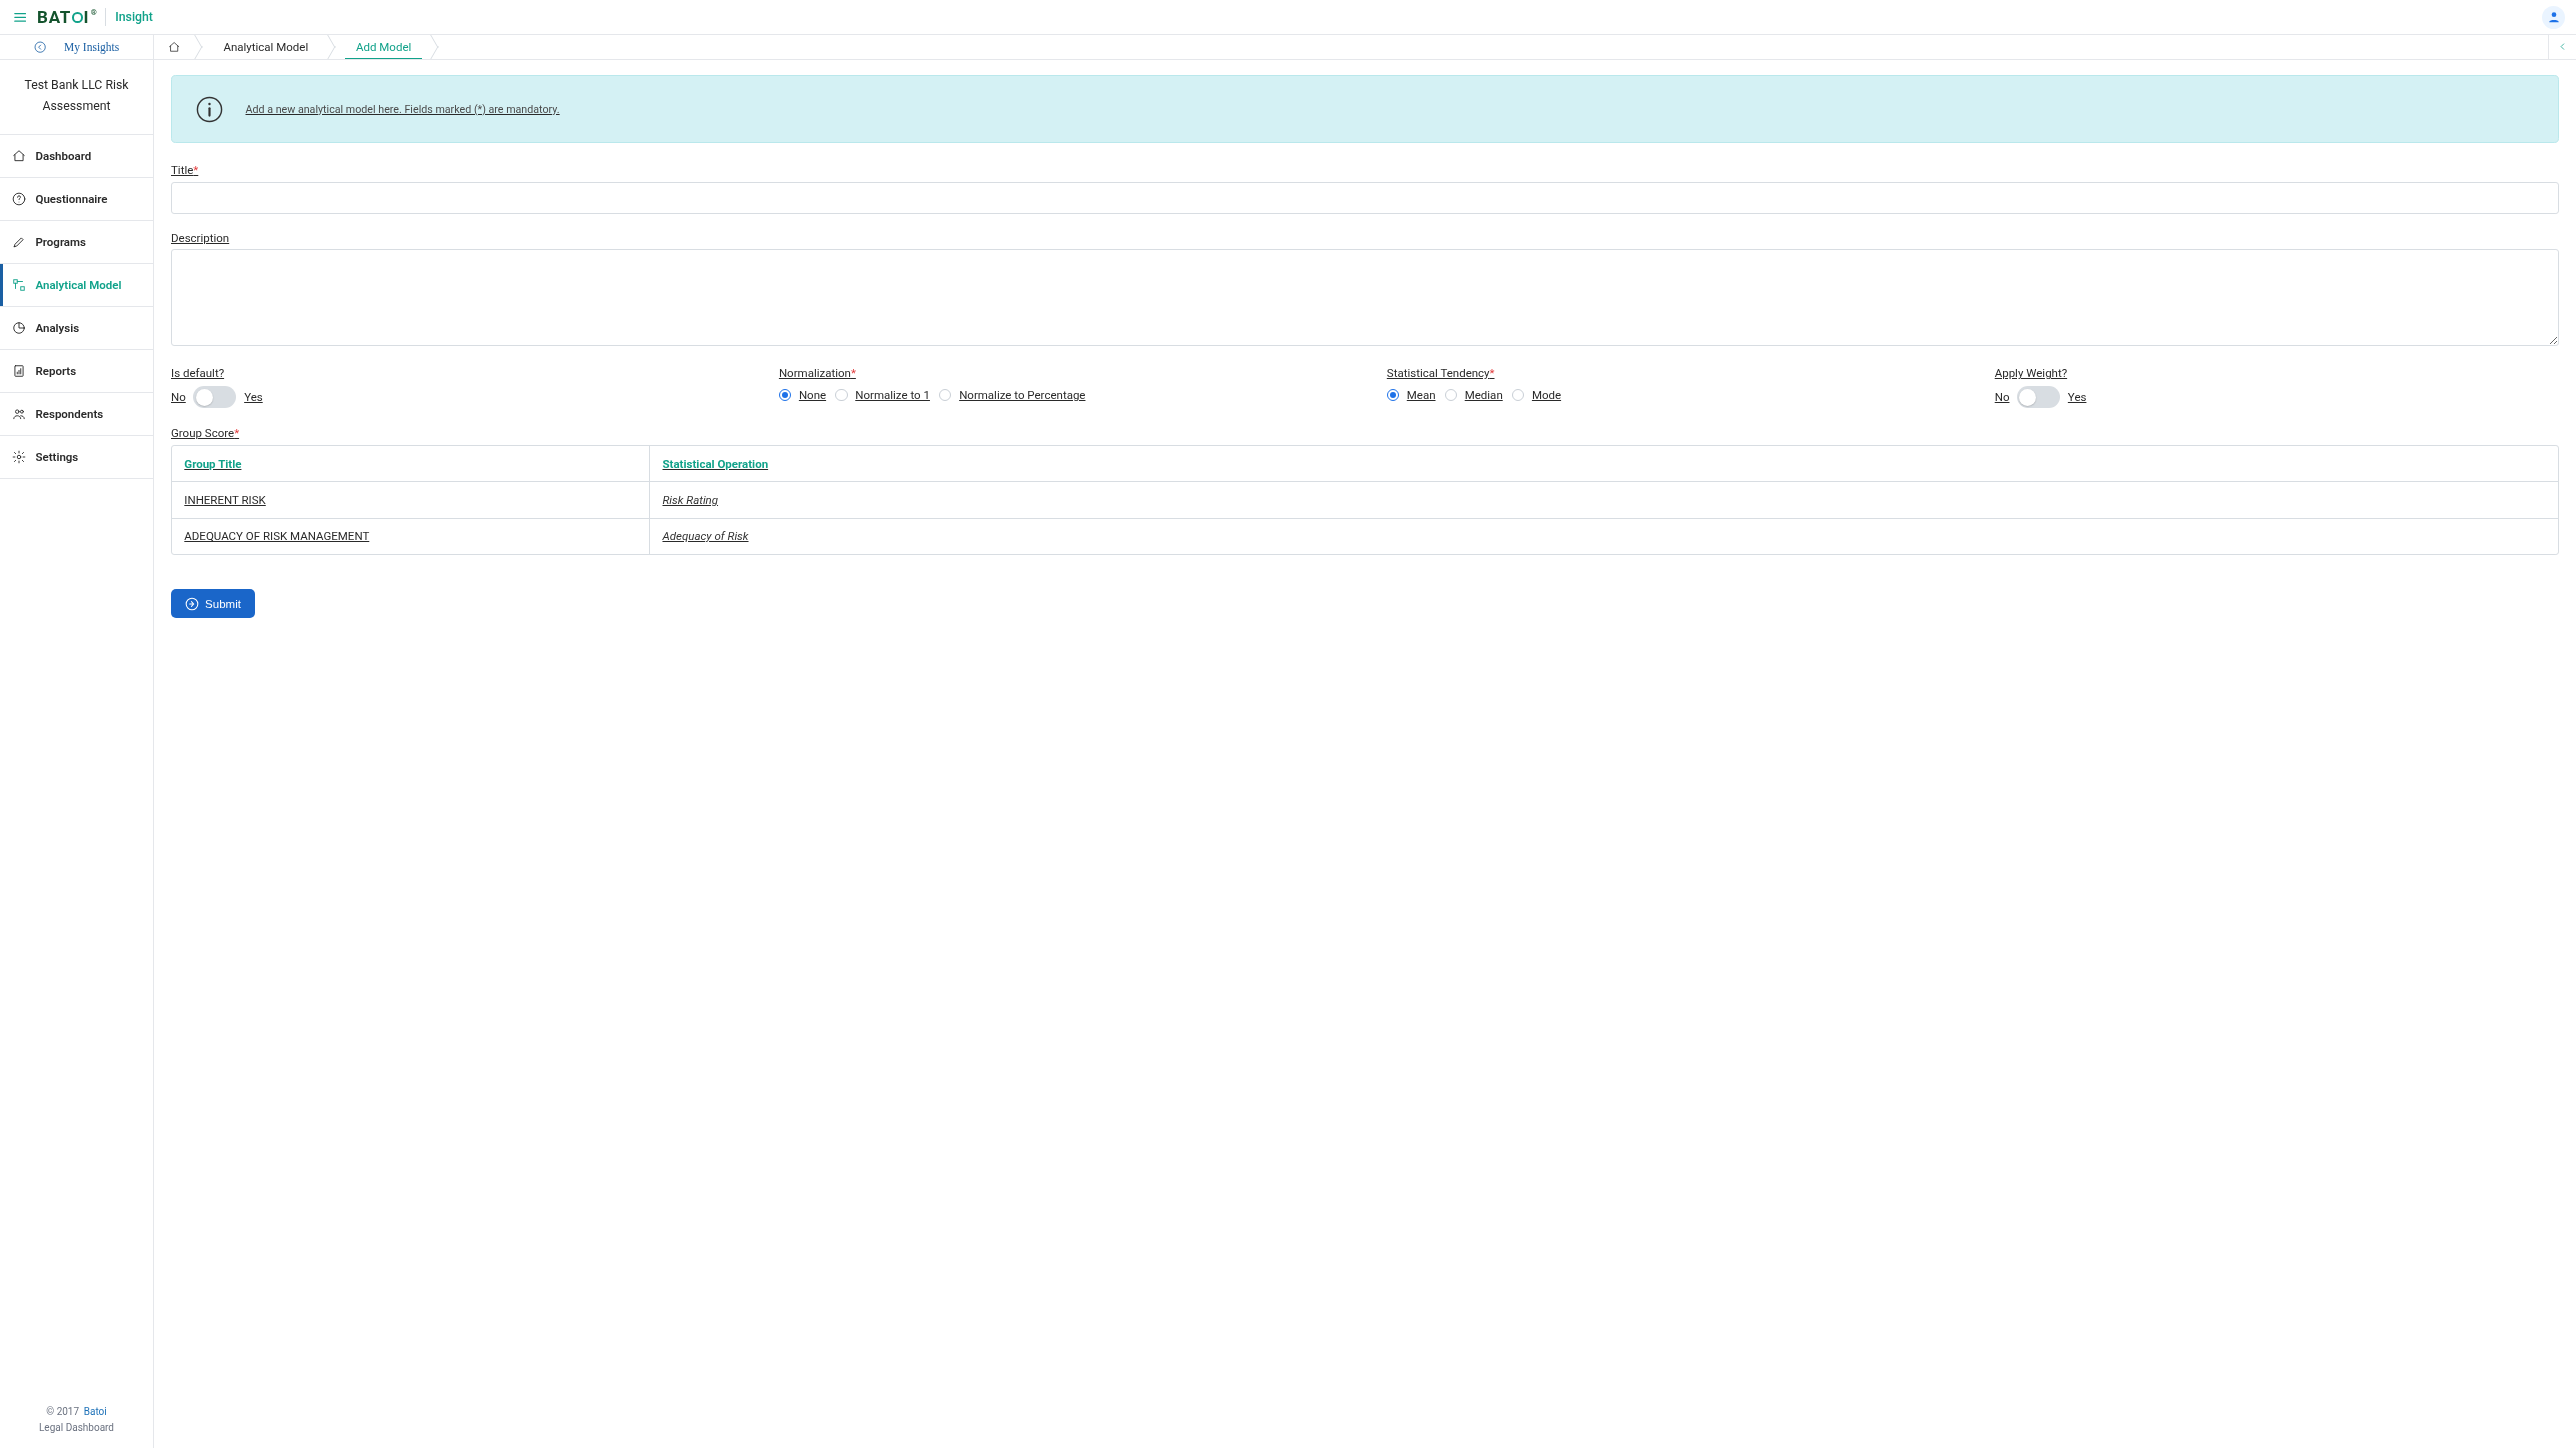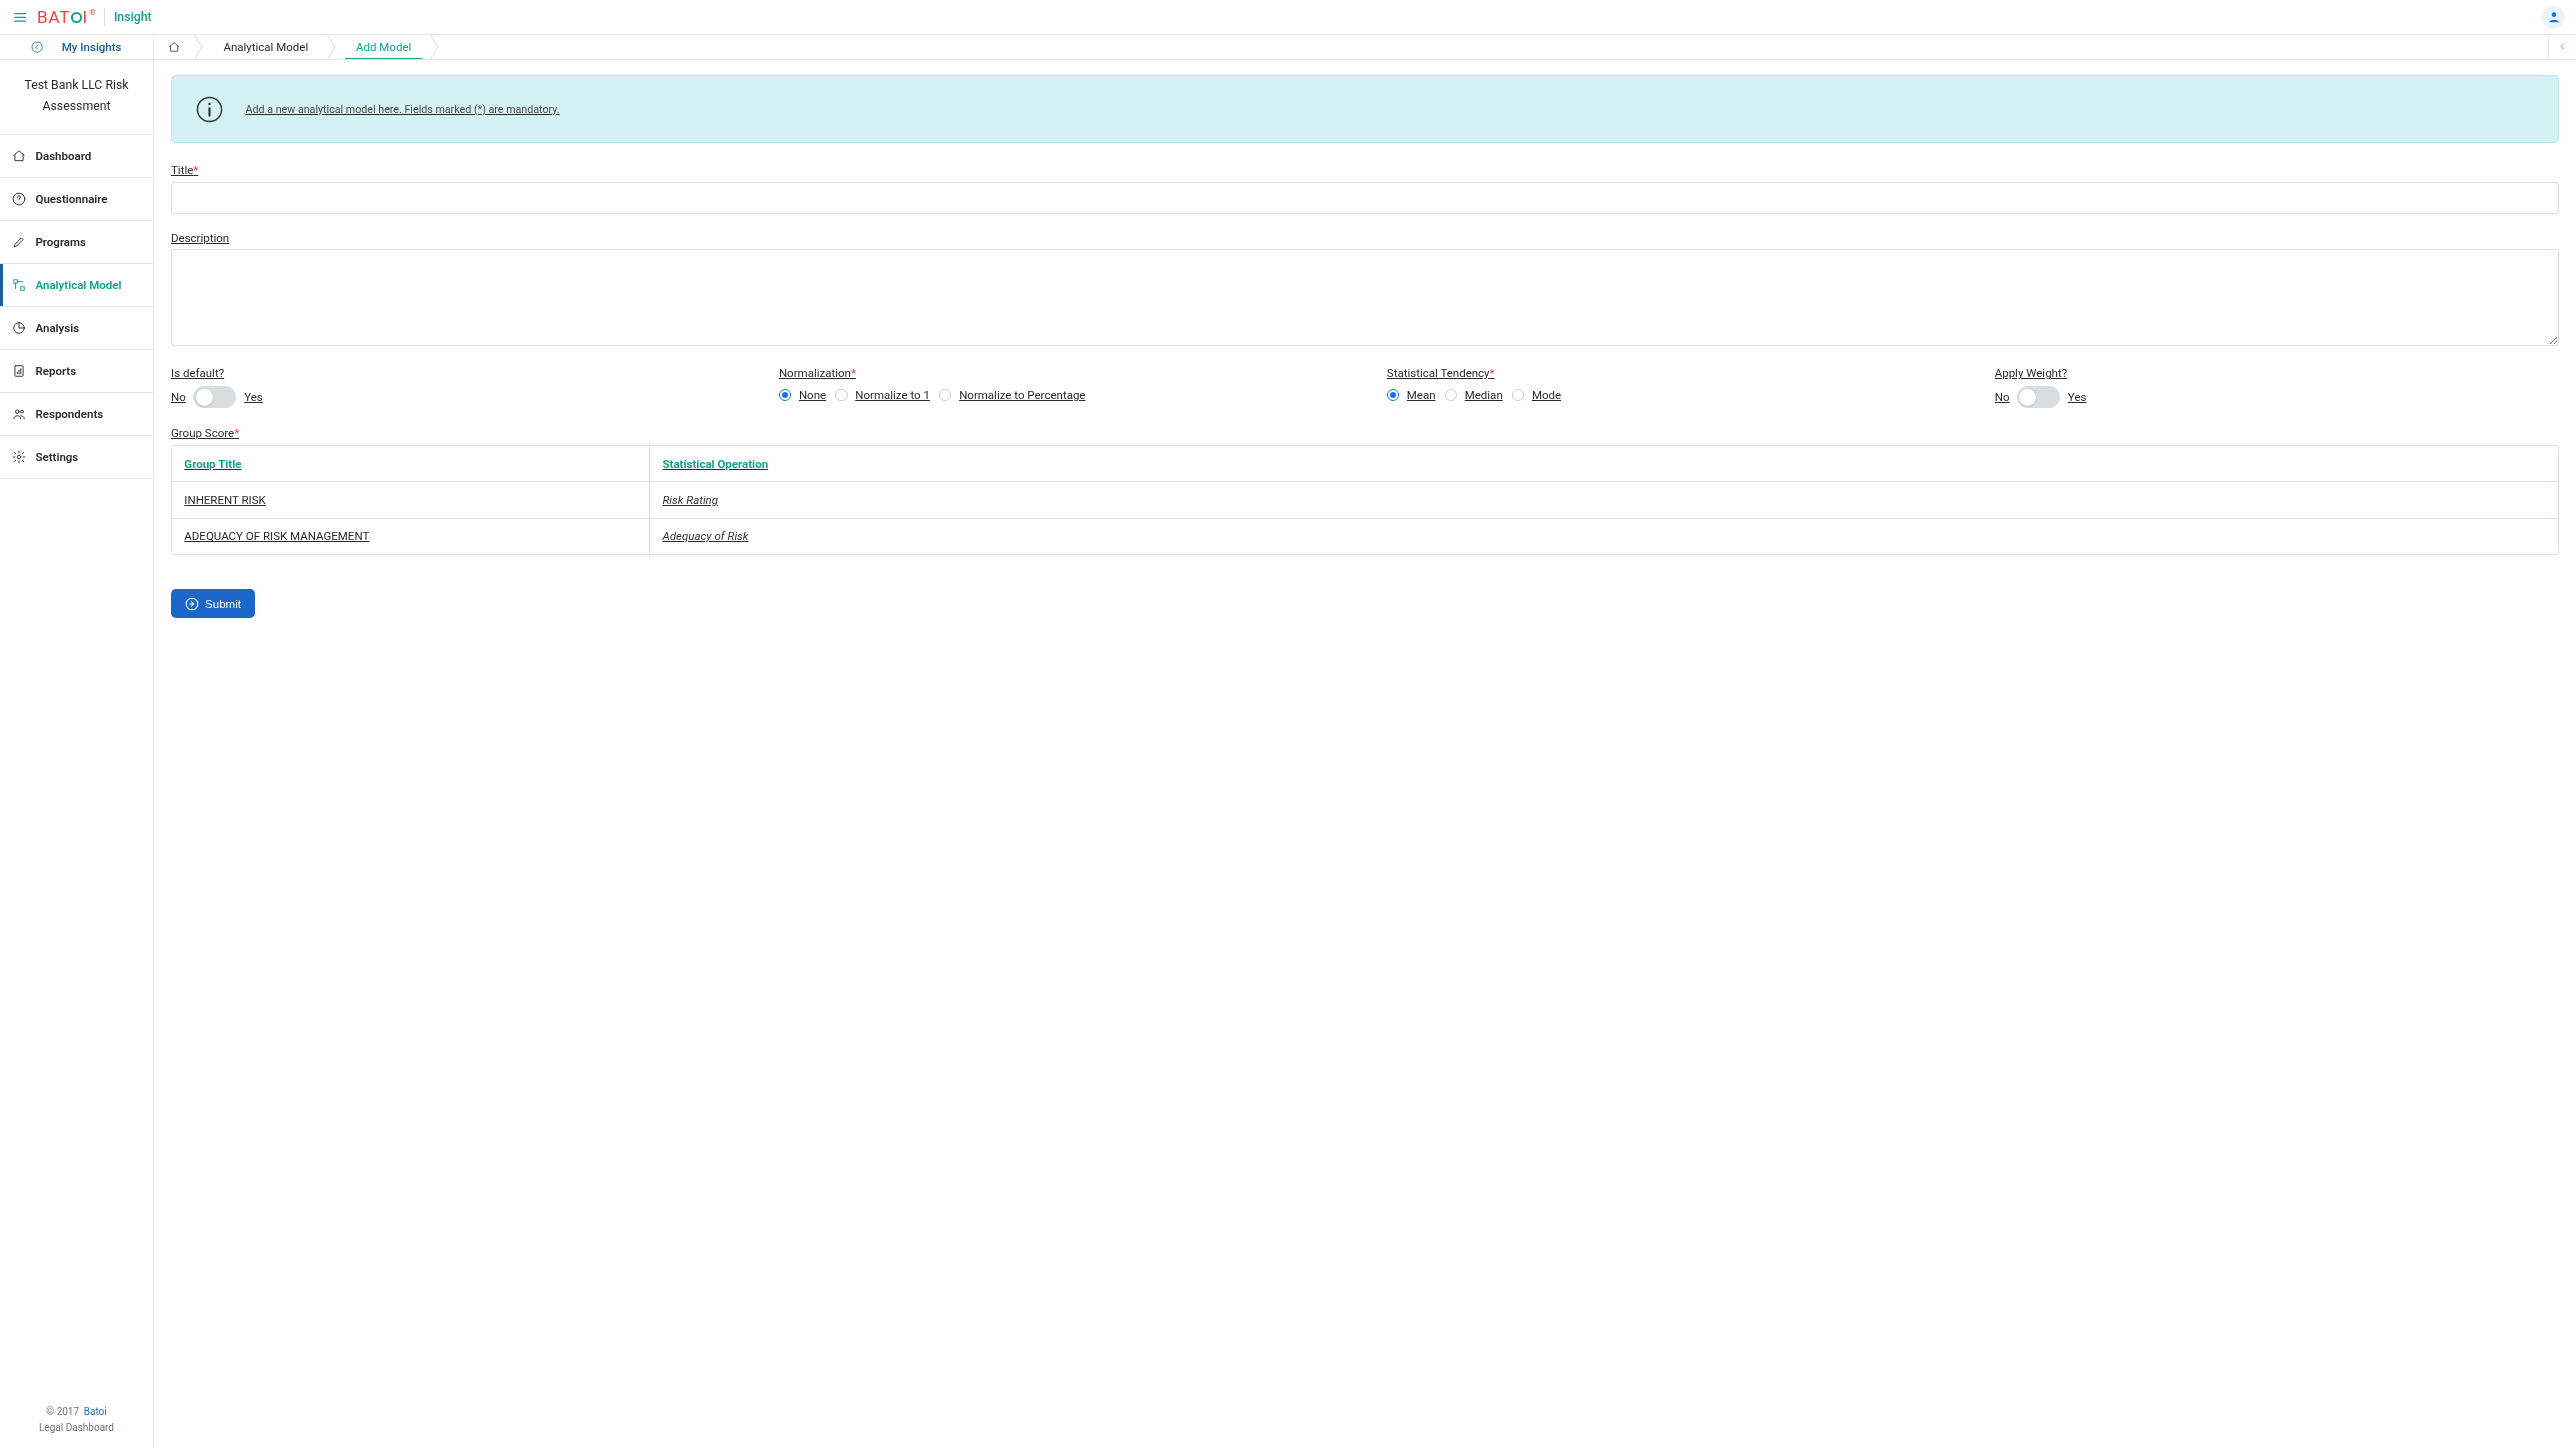--- a/index.html
+++ b/index.html
@@ -36,24 +36,24 @@
     border-bottom: 0.8px solid var(--border);
     display: flex;
     align-items: center;
     justify-content: space-between;
     padding: 0 10.7px 0 14px;
   }
   .app-header-left { display: flex; align-items: center; gap: 10.7px; }
   .hamburger { color: var(--teal); cursor: pointer; }
   .brand { display: flex; align-items: center; gap: 9.2px; }
   .brand-logo {
-    font-weight: 400;
+    font-weight: 700;
     font-size: 17px;
     letter-spacing: 0.8px;
-    color: #ef4444;
+    color: #14532d;
     display: flex; align-items: center; text-align: right;
   }
   .brand-logo .oh {
     display:inline-block; width:10.7px; height:10.7px; border:2.3px solid var(--teal);
     border-radius:50%; margin:0 0.8px; position:relative; top:0.8px;
   }
   .brand-logo sup { font-size:7.7px; position:relative; top:-4.6px; left:1.5px; }
   .brand-sep { width:0.8px; height:18.4px; background: var(--border-strong); }
   .brand-product { color: var(--teal); font-size:12.3px; font-weight:500; }
   .avatar-wrap {
@@ -70,21 +70,21 @@
     position:relative;
   }
   .main { flex:1; min-width:0; display:flex; flex-direction:column; }
 
   
   .my-insights {
     display:flex; align-items:center; justify-content:center; gap:18px;
     height: var(--crumb-h);
     border-bottom:0.8px solid var(--border);
     color: var(--blue-dark);
-    font-size:11.5px; font-weight:500;
+    font-size:11.5px; font-weight:500;font-family:Liberation Serif, serif;
   }
   .project-name {
     text-align:center;
     padding: 15.4px 12.3px 17px;
     font-size:12.3px; line-height:1.7;
     color: var(--text);
     border-bottom:0.8px solid var(--border);
   }
   .nav { list-style:none; margin:0; padding:0; }
   .nav li {

